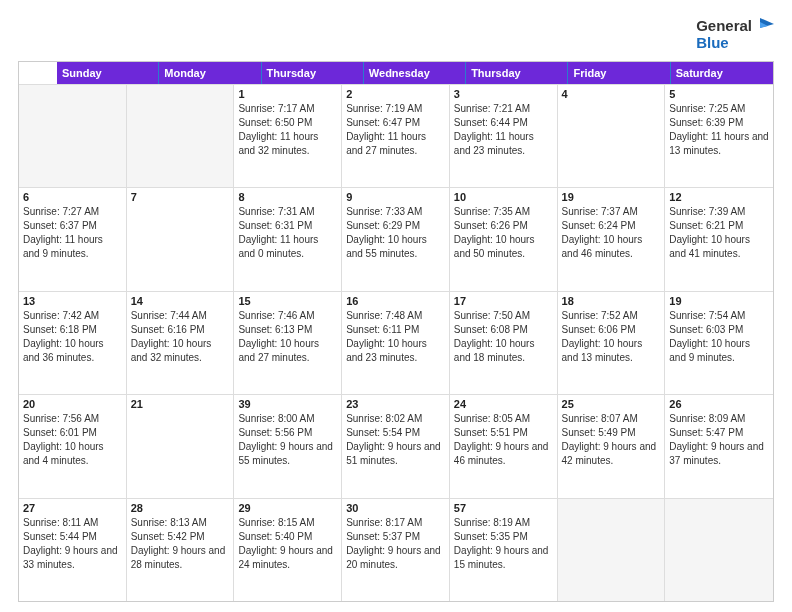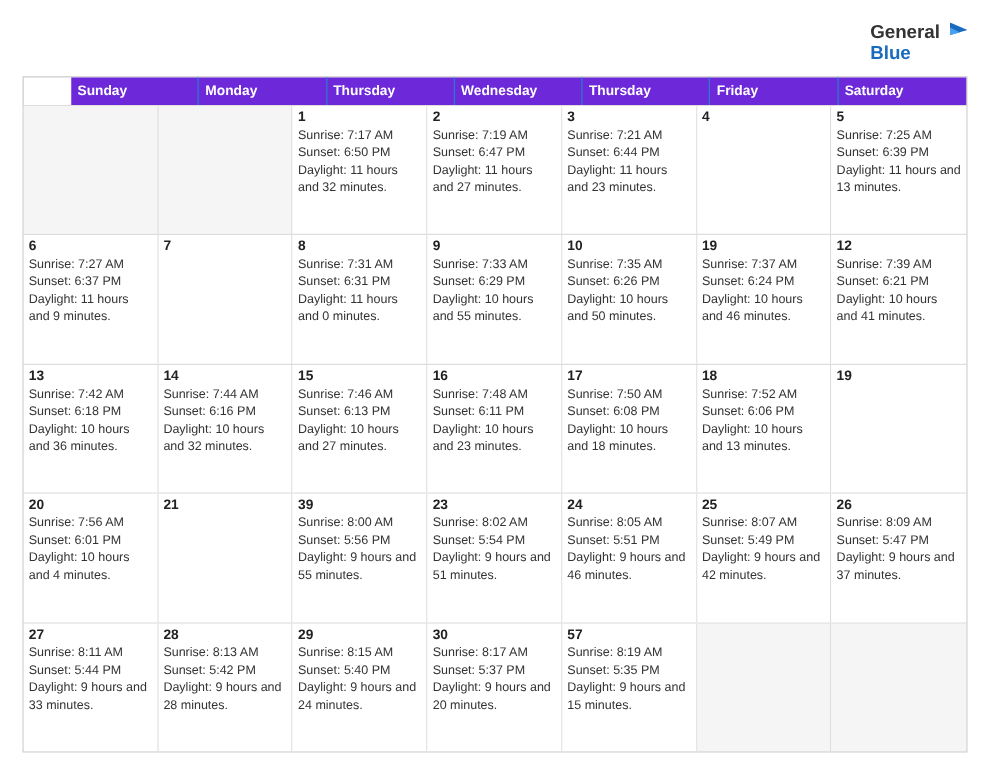--- a/index.html
+++ b/index.html
@@ -236,20 +236,23 @@
         </div>
       </div>
           <div class="cal-cell">
         <span class="cell-date">18</span>
         <div class="cell-info">
           Sunrise: 7:52 AM<br>Sunset: 6:06 PM<br>Daylight: 10 hours and 13 minutes.
         </div>
       </div>
           <div class="cal-cell">
         <span class="cell-date">19</span>
+        <div class="cell-info">
+          Sunrise: 7:54 AM<br>Sunset: 6:03 PM<br>Daylight: 10 hours and 9 minutes.
+        </div>
       </div>
         </div>
         <div class="cal-week">
           <div class="cal-cell">
         <span class="cell-date">20</span>
         <div class="cell-info">
           Sunrise: 7:56 AM<br>Sunset: 6:01 PM<br>Daylight: 10 hours and 4 minutes.
         </div>
       </div>
           <div class="cal-cell">

